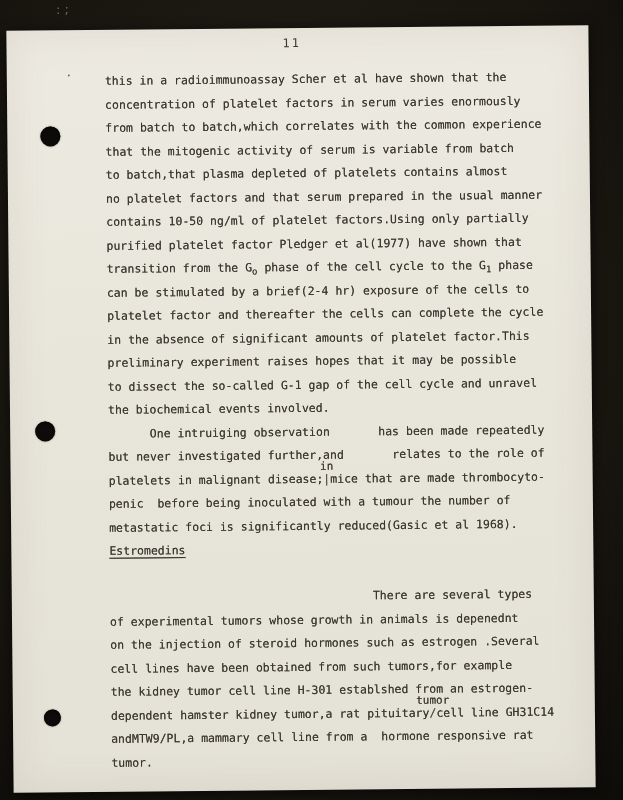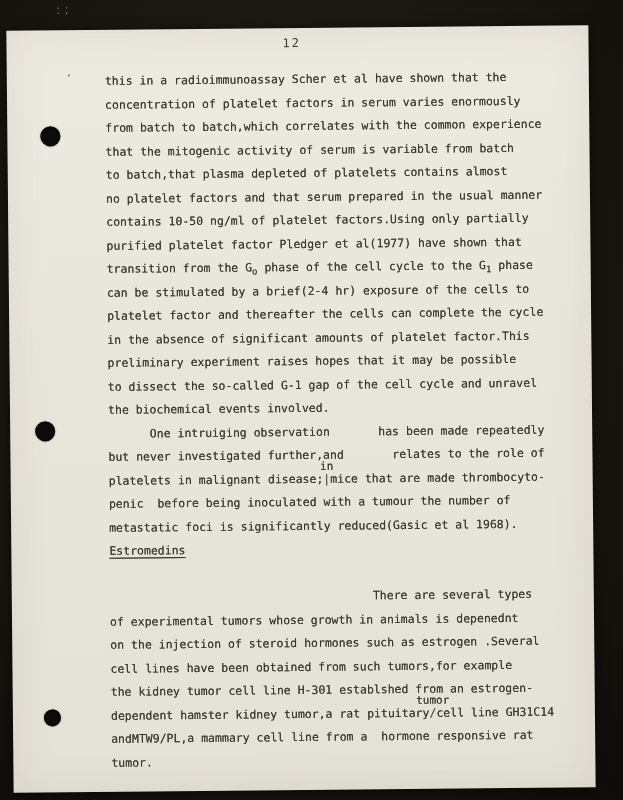--- a/index.html
+++ b/index.html
@@ -60,21 +60,21 @@
 <body>
 
 <div class="backdrop">
 
   <span class="pen-mark mark-1">: ;</span>
 
   <div class="paper">
 
     <span class="pen-mark mark-2">.</span>
 
-    <div class="page-number">12</div>
+    <div class="page-number">11</div>
 
     <div class="punch-hole hole-1"></div>
     <div class="punch-hole hole-2"></div>
     <div class="punch-hole hole-3"></div>
 
     <div class="text-block"><div class="line"><span class="t">this in a radioimmunoassay Scher et al have shown that the</span></div><div class="line"><span class="t">concentration of platelet factors in serum varies enormously</span></div><div class="line"><span class="t">from batch to batch,which correlates with the common experience</span></div><div class="line"><span class="t">that the mitogenic activity of serum is variable from batch</span></div><div class="line"><span class="t">to batch,that plasma depleted of platelets contains almost</span></div><div class="line"><span class="t">no platelet factors and that serum prepared in the usual manner</span></div><div class="line"><span class="t">contains 10-50 ng/ml of platelet factors.Using only partially</span></div><div class="line"><span class="t">purified platelet factor Pledger et al(1977) have shown that</span></div><div class="line"><span class="t">transition from the G</span><span class="sub">o</span><span class="t"> phase of the cell cycle to the G</span><span class="sub">1</span><span class="t"> phase</span></div><div class="line"><span class="t">can be stimulated by a brief(2-4 hr) exposure of the cells to</span></div><div class="line"><span class="t">platelet factor and thereafter the cells can complete the cycle</span></div><div class="line"><span class="t">in the absence of significant amounts of platelet factor.This</span></div><div class="line"><span class="t">preliminary experiment raises hopes that it may be possible</span></div><div class="line"><span class="t">to dissect the so-called G-1 gap of the cell cycle and unravel</span></div><div class="line"><span class="t">the biochemical events involved.</span></div><div class="line"><span class="t">      One intruiging observation       has been made repeatedly</span></div><div class="line"><span class="t">but never investigated further,and       relates to the role of</span></div><div class="line"><span class="t">platelets in malignant disease;</span><span class="ins"><span class="w">in</span><span class="c">|</span></span><span class="t">mice that are made thrombocyto-</span></div><div class="line"><span class="t">penic  before being inoculated with a tumour the number of</span></div><div class="line"><span class="t">metastatic foci is significantly reduced(Gasic et al 1968).</span></div><div class="line"><span class="u">Estromedins</span></div><div class="line"><span class="t"></span></div><div class="line"><span class="t">                                      There are several types</span></div><div class="line"><span class="t">of experimental tumors whose growth in animals is depenednt</span></div><div class="line"><span class="t">on the injection of steroid hormones such as estrogen .Several</span></div><div class="line"><span class="t">cell lines have been obtained from such tumors,for example</span></div><div class="line"><span class="t">the kidney tumor cell line H-301 establshed from an estrogen-</span></div><div class="line"><span class="t">dependent hamster kidney tumor,a rat pituitary</span><span class="ins"><span class="w">tumor</span><span class="c">/</span></span><span class="t">cell line GH31C14</span></div><div class="line"><span class="t">andMTW9/PL,a mammary cell line from a  hormone responsive rat</span></div><div class="line"><span class="t">tumor.</span></div></div>
 
   </div>
 </div>
 

